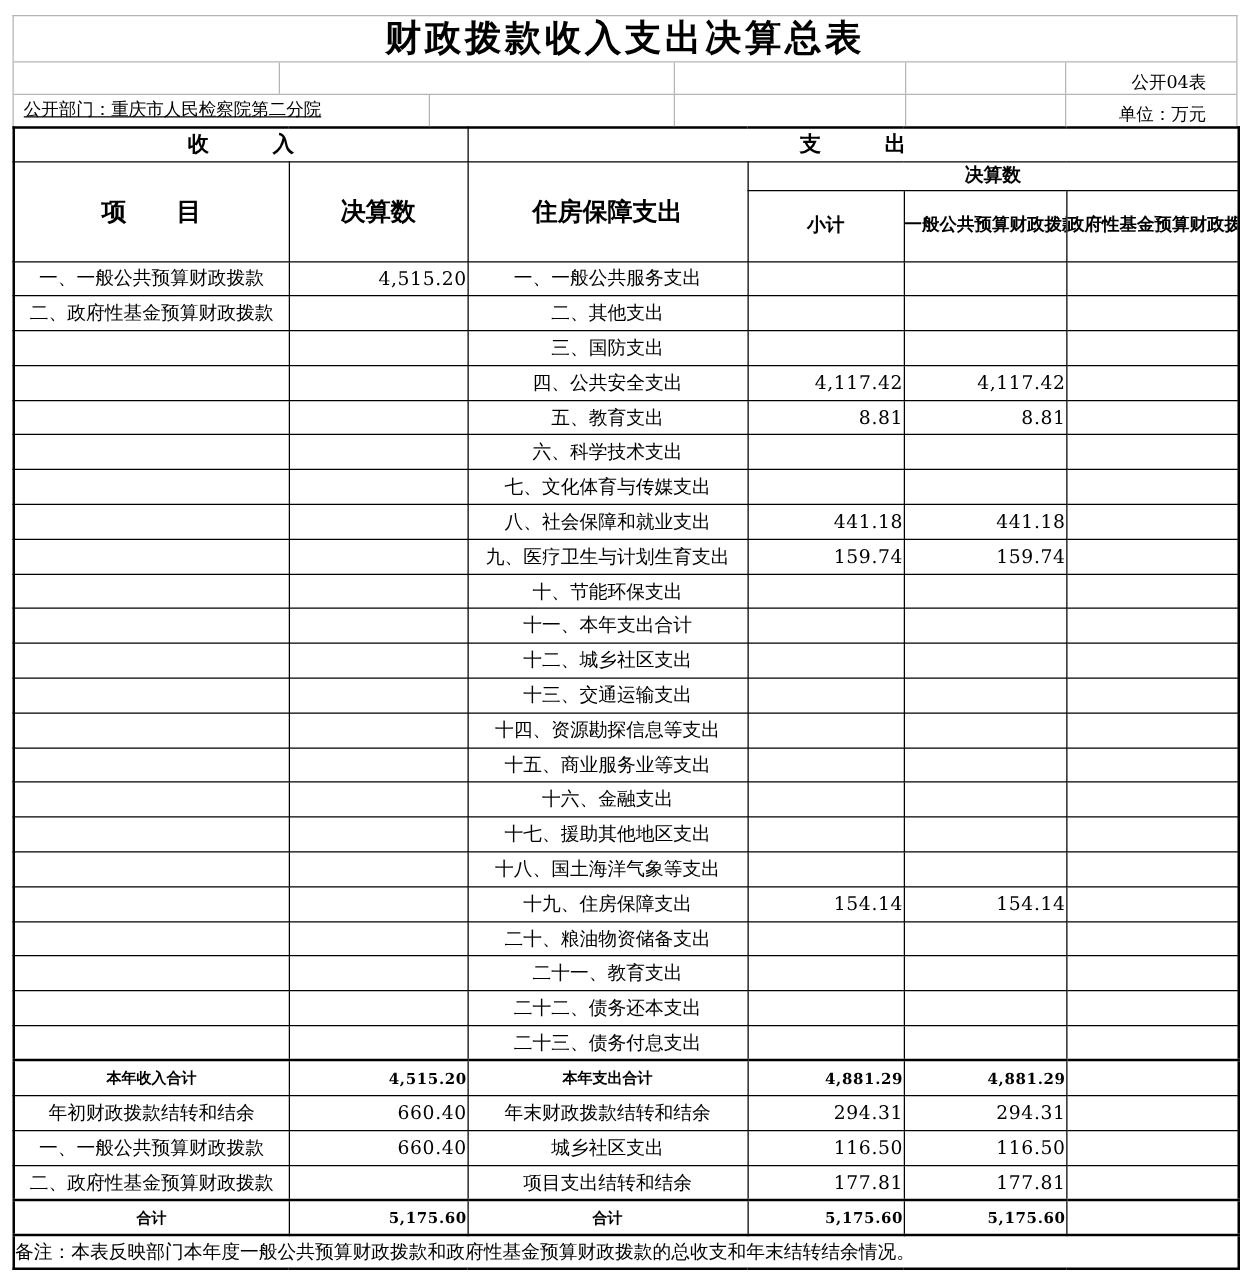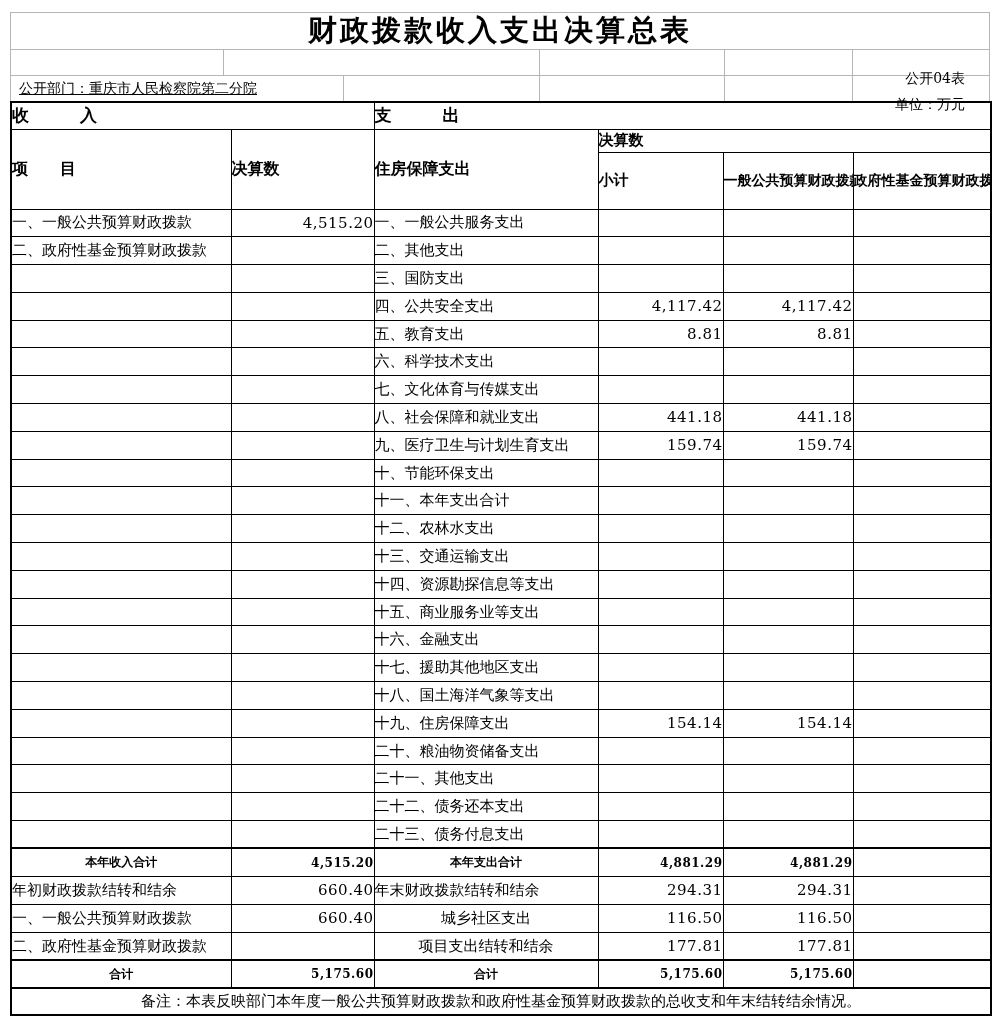--- a/index.html
+++ b/index.html
@@ -14,50 +14,50 @@
   .topblock{border:1px solid #b5b5b5;border-bottom:none;}
   .title-row{
     height:36px;display:flex;align-items:center;justify-content:center;
     border-bottom:1px solid #b5b5b5;
   }
   .title-row .ttl{font-size:29px;font-weight:bold;letter-spacing:3px;}
   .info-row{position:relative;height:25px;line-height:25px;font-size:14px;}
   .info-row-1{border-bottom:1px solid #b5b5b5;}
   .vline{position:absolute;top:0;bottom:0;width:1px;background:#b5b5b5;}
   .info-left{position:absolute;left:8px;top:0;text-decoration:underline;}
-  .info-right{position:absolute;right:24px;top:16px;}
+  .info-right{position:absolute;right:24px;top:4px;}
 
   
   table.main{
     border-collapse:collapse;table-layout:fixed;width:980px;
     border:2px solid #000;
   }
   table.main td{
     border:1px solid #000;overflow:hidden;white-space:nowrap;
     vertical-align:middle;padding:0;
   }
   tr.hdrA{height:27px;}
   tr.hdrB{height:23px;}
   tr.hdrC{height:57px;}
   #data-rows tr{height:27.8px;}
   #summary-rows tr{height:28px;}
   tr.foot{height:27px;}
 
-  td.hd{font-weight:bold;}
+  td.hd{font-weight:bold;text-align:center;}
   td.hd-section{font-size:17px;}
-  td.hd-main{font-size:16px;}
+  td.hd-main{font-size:20px;}
   td.hd-sub{font-size:15px;}
   td.hd-wrap{font-size:14px;white-space:normal;line-height:1.35;}
 
-  td.label{text-align:left;padding-left:5px;padding-right:4px;font-size:15px;}
+  td.label{text-align:center;padding-left:5px;padding-right:4px;font-size:15px;}
   td.num{text-align:right;padding-right:8px;padding-left:2px;font-size:15px;letter-spacing:0.5px;}
   td.center{text-align:center;padding-left:0;}
   .sum-bold td{font-weight:bold;font-size:12px;}
   tr.thick-top td{border-top:2px solid #000;}
-  td.footnote{font-size:15px;text-align:center;padding-left:7px;font-weight:normal;}
+  td.footnote{font-size:15px;text-align:left;padding-left:7px;font-weight:normal;}
 </style>
 </head>
 <body>
 
 <div class="sheet">
 
   <div class="topblock">
     <div class="title-row">
       <span class="ttl">财政拨款收入支出决算总表</span>
     </div>
@@ -189,21 +189,21 @@
           <td class="label"></td>
           <td class="num"></td>
           <td class="label">十一、本年支出合计</td>
           <td class="num"></td>
           <td class="num"></td>
           <td class="num"></td>
         </tr>
         <tr>
           <td class="label"></td>
           <td class="num"></td>
-          <td class="label">十二、农林水支出</td>
+          <td class="label">十二、城乡社区支出</td>
           <td class="num"></td>
           <td class="num"></td>
           <td class="num"></td>
         </tr>
         <tr>
           <td class="label"></td>
           <td class="num"></td>
           <td class="label">十三、交通运输支出</td>
           <td class="num"></td>
           <td class="num"></td>
@@ -261,21 +261,21 @@
           <td class="label"></td>
           <td class="num"></td>
           <td class="label">二十、粮油物资储备支出</td>
           <td class="num"></td>
           <td class="num"></td>
           <td class="num"></td>
         </tr>
         <tr>
           <td class="label"></td>
           <td class="num"></td>
-          <td class="label">二十一、其他支出</td>
+          <td class="label">二十一、教育支出</td>
           <td class="num"></td>
           <td class="num"></td>
           <td class="num"></td>
         </tr>
         <tr>
           <td class="label"></td>
           <td class="num"></td>
           <td class="label">二十二、债务还本支出</td>
           <td class="num"></td>
           <td class="num"></td>

